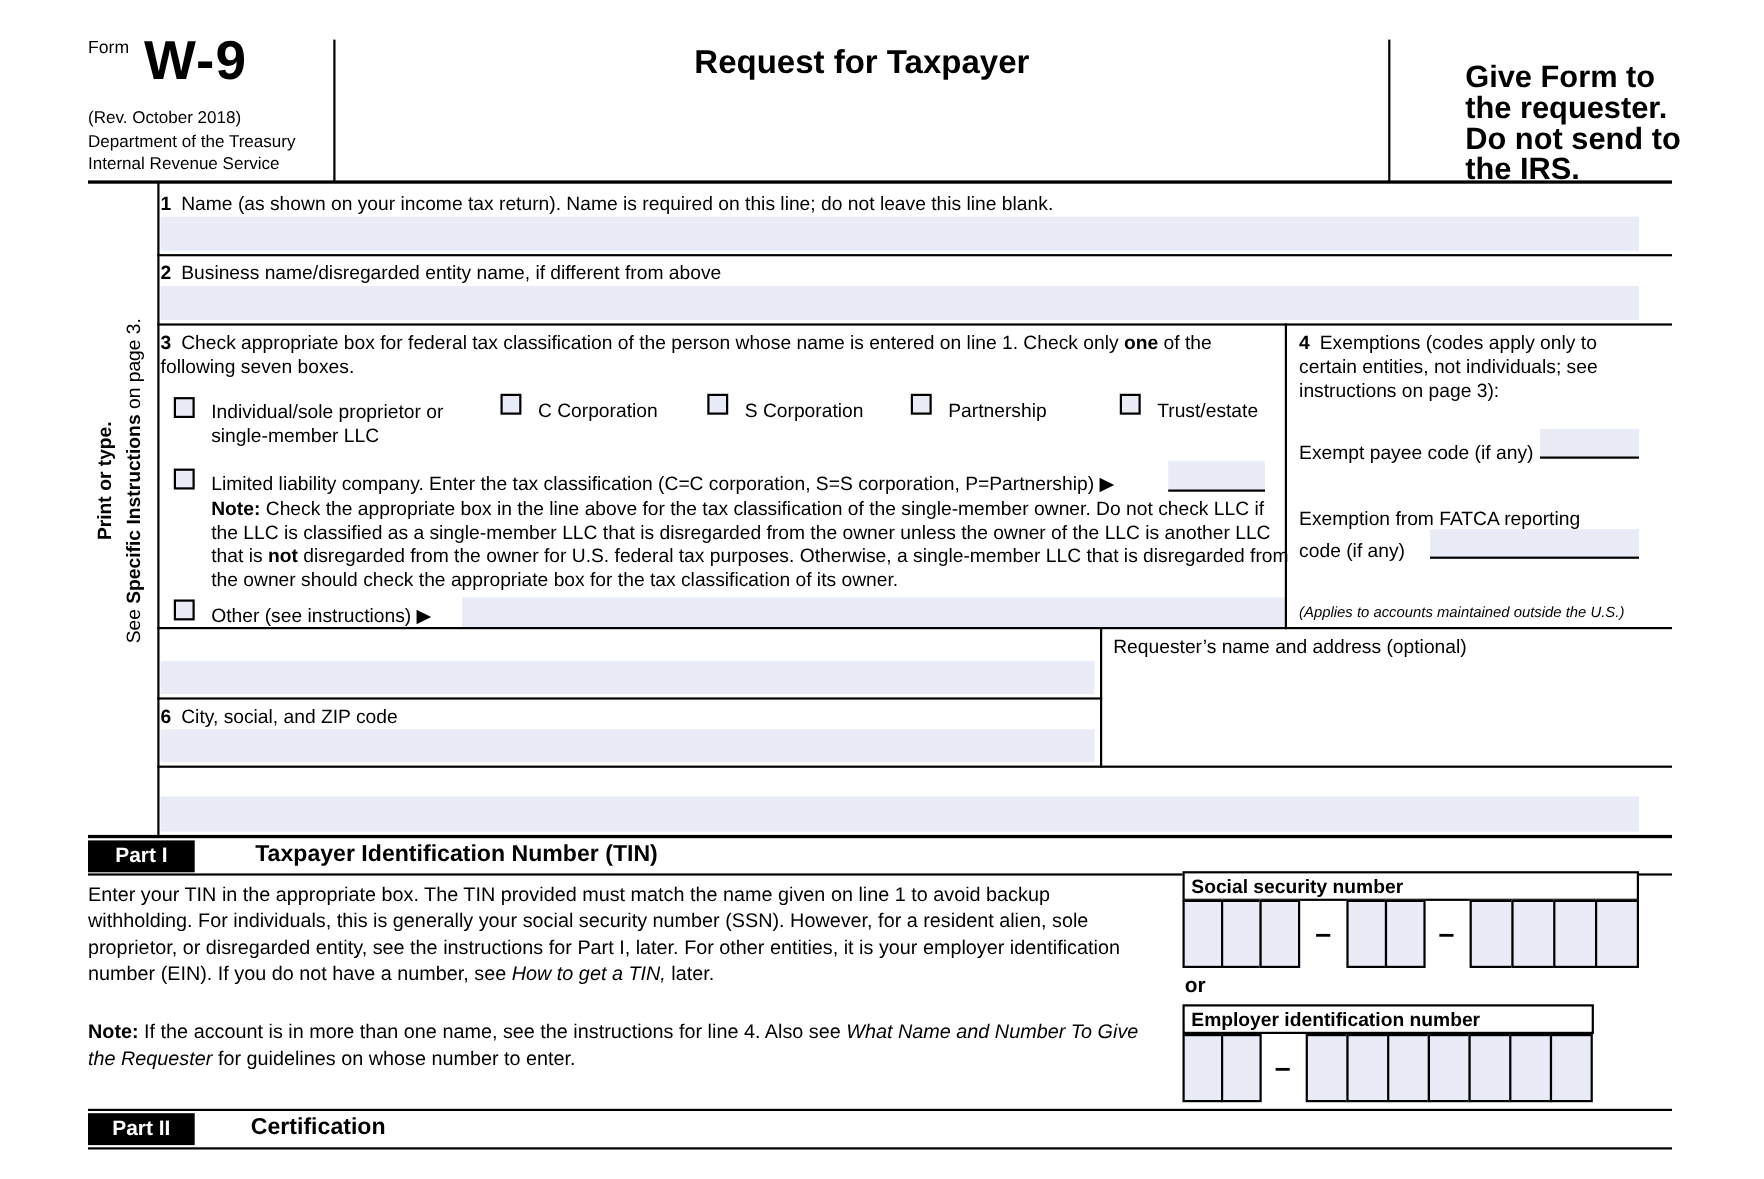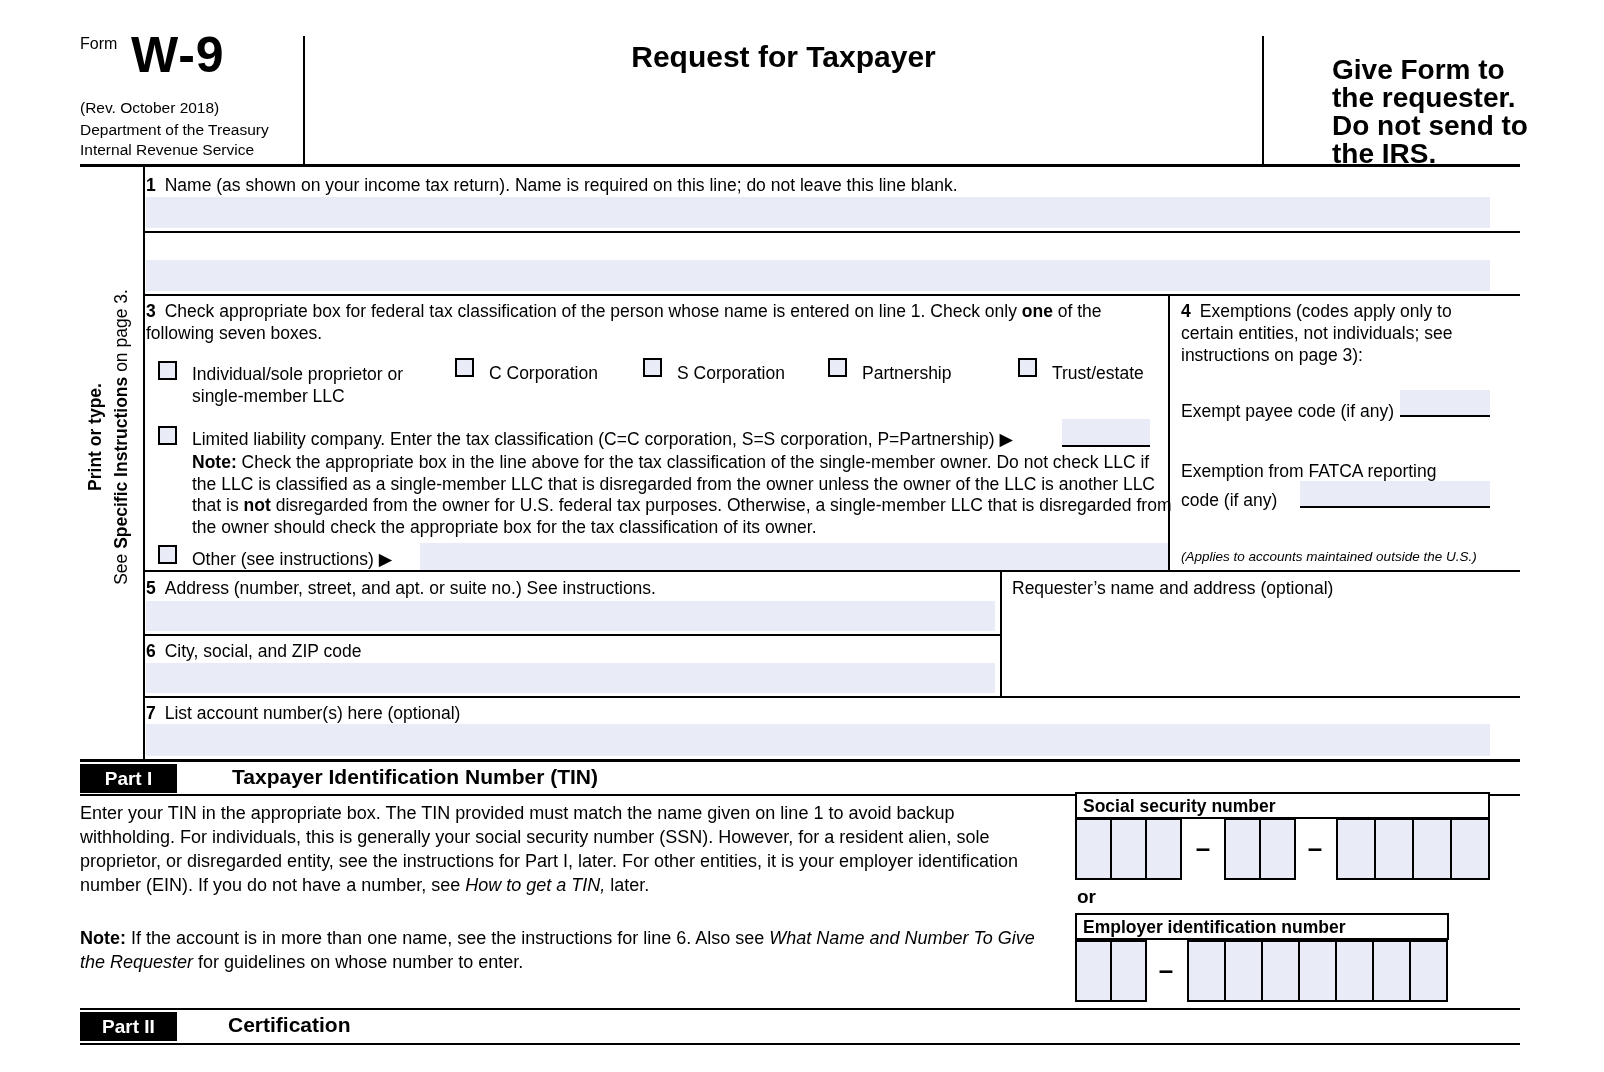--- a/index.html
+++ b/index.html
@@ -52,20 +52,21 @@
     <div class="b">Print or type.</div>
     <div><span>See </span><span class="b">Specific Instructions</span><span> on page 3.</span></div>
   </div>
 
   <div class="vline" style="left:143px;top:166px;width:2px;height:593px"></div>
 
   <div class="lbl" style="left:146px;top:174px"><span class="lnum">1</span><span>Name (as shown on your income tax return). Name is required on this line; do not leave this line blank.</span></div>
   <input class="field" style="left: 146px; top: 197px; width: 1344px; height: 31px;">
   <div class="hline" style="left:143px;top:231px;width:1377px;height:2px"></div>
 
+  <div class="lbl" style="left:146px;top:237px"><span class="lnum">2</span><span>Business name/disregarded entity name, if different from above</span></div>
   <input class="field" style="left: 146px; top: 260px; width: 1344px; height: 31px;">
   <div class="hline" style="left:143px;top:294px;width:1377px;height:2px"></div>
 
   <div class="lbl" style="left:146px;top:300px;width:1015px"><span class="lnum">3</span><span>Check appropriate box for federal tax classification of the person whose name is entered on line 1. Check only </span><span class="b">one</span><span> of the following seven boxes.</span></div>
 
   <div class="cb" style="left:158px;top:361px"></div>
   <div class="lbl" style="left:192px;top:363px;width:245px">Individual/sole proprietor or single-member LLC</div>
 
   <div class="cb" style="left:455px;top:358px"></div>
   <div class="lbl" style="left:489px;top:362px">C Corporation</div>
@@ -93,42 +94,40 @@
   <div class="lbl" style="left:1181px;top:300px;width:322px"><span class="lnum">4</span><span>Exemptions (codes apply only to certain entities, not individuals; see instructions on page 3):</span></div>
   <div class="lbl" style="left:1181px;top:400px">Exempt payee code (if any)</div>
   <input class="field ruled" style="left: 1400px; top: 390px; width: 90px; height: 27px;">
   <div class="lbl" style="left:1181px;top:460px">Exemption from FATCA reporting</div>
   <div class="lbl" style="left:1181px;top:489px">code (if any)</div>
   <input class="field ruled" style="left: 1300px; top: 481px; width: 190px; height: 27px;">
   <div class="abs i" style="left:1181px;top:549px;font-size:13.5px">(Applies to accounts maintained outside the U.S.)</div>
 
   <div class="hline" style="left:143px;top:570px;width:1377px;height:2px"></div>
 
-  <div class="lbl" style="left:146px;top:577px"><span class="lnum">5</span><span>Address (number, street, and apt. or suite no.) See instructions.</span></div>
   <input class="field" style="left: 146px; top: 601px; width: 849px; height: 30px;">
   <div class="vline" style="left:1000px;top:570px;width:2px;height:128px"></div>
   <div class="lbl" style="left:1012px;top:577px">Requester’s name and address (optional)</div>
   <div class="abs" style="left:1002px;top:600px;width:518px;height:96px"></div>
   <div class="hline" style="left:143px;top:634px;width:859px;height:2px"></div>
 
   <div class="lbl" style="left:146px;top:640px"><span class="lnum">6</span><span>City, social, and ZIP code</span></div>
   <input class="field" style="left: 146px; top: 663px; width: 849px; height: 30px;">
   <div class="hline" style="left:143px;top:696px;width:1377px;height:2px"></div>
 
-  <div class="lbl" style="left:146px;top:702px"><span class="lnum">7</span><span>List account number(s) here (optional)</span></div>
   <input class="field" style="left: 146px; top: 724px; width: 1344px; height: 32px;">
 
   <div class="hline" style="left:80px;top:759px;width:1440px;height:3px"></div>
 
   <div class="badge" style="left:80px;top:764px;width:97px;height:29px">Part I</div>
   <div class="abs b" style="left:232px;top:765px;font-size:21px">Taxpayer Identification Number (TIN)</div>
   <div class="hline" style="left:80px;top:794px;width:1440px;height:2px"></div>
 
   <div class="abs" style="left:80px;top:801px;width:958px;font-size:18px;line-height:24px"><span>Enter your TIN in the appropriate box. The TIN provided must match the name given on line 1 to avoid backup withholding. For individuals, this is generally your social security number (SSN). However, for a resident alien, sole proprietor, or disregarded entity, see the instructions for Part I, later. For other entities, it is your employer identification number (EIN). If you do not have a number, see </span><span class="i">How to get a TIN,</span><span> later.</span></div>
-  <div class="abs" style="left:80px;top:926px;width:958px;font-size:18px;line-height:24px"><span class="b">Note:</span><span> If the account is in more than one name, see the instructions for line 6. Also see </span><span class="i">What Name and Number To Give the Requester</span><span> for guidelines on whose number to enter.</span></div>
+  <div class="abs" style="left:80px;top:926px;width:958px;font-size:18px;line-height:24px"><span class="b">Note:</span><span> If the account is in more than one name, see the instructions for line 4. Also see </span><span class="i">What Name and Number To Give the Requester</span><span> for guidelines on whose number to enter.</span></div>
 
   <div class="labelbox" style="left:1075px;top:792px;width:415px;height:27px"><span class="b">Social security number</span></div>
   <div class="cellrow" style="left:1075px;top:818px">
     <div class="cell"></div>
     <div class="cell"></div>
     <div class="cell"></div>
   </div>
   <div class="dash abs" style="left:1182px;top:833px;width:42px">–</div>
   <div class="cellrow" style="left:1224px;top:818px">
     <div class="cell"></div>

